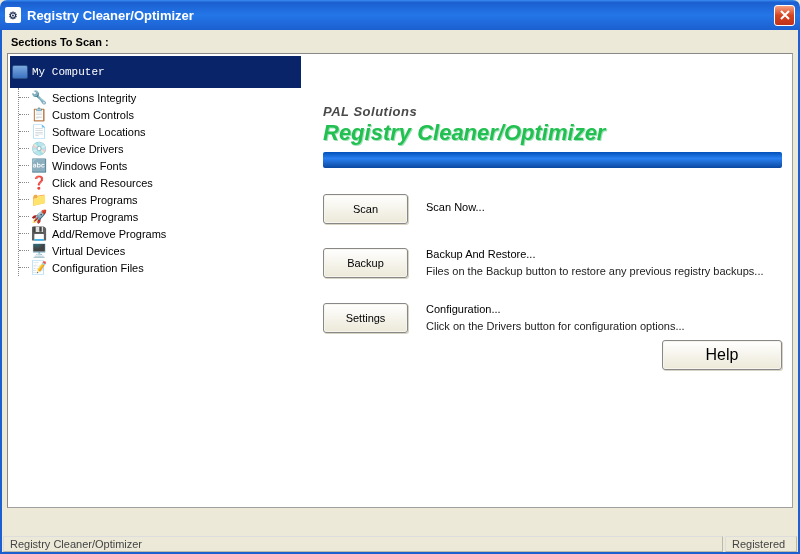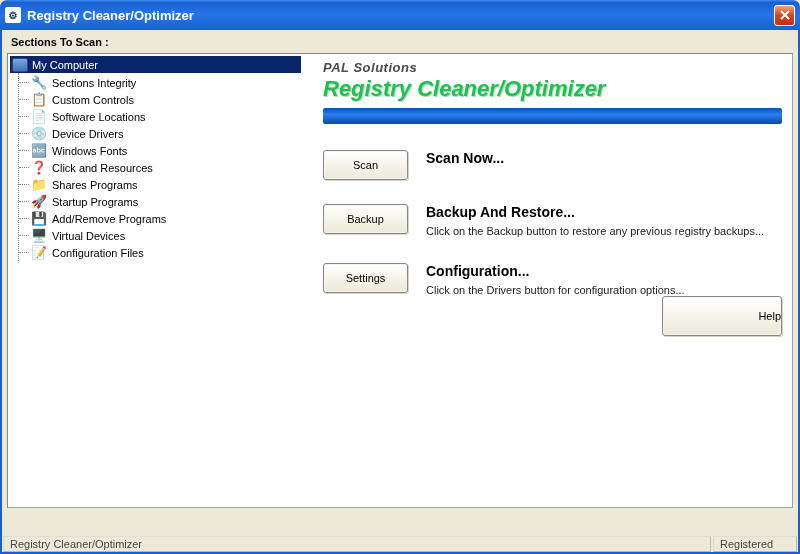--- a/index.html
+++ b/index.html
@@ -66,23 +66,24 @@
   position: relative;
 }
 .tree {
   width: 295px;
   padding: 2px;
 }
 .tree-root {
   display: flex; align-items: center;
   background: #0a246a;
   color: #fff;
-  height: 17px;
+  height: 32px;
   padding: 0 2px;
   gap: 4px;
+  font-family: Liberation Mono, monospace;
 }
 .tree-root .comp-icon {
   width: 16px; height: 14px;
   background: linear-gradient(to bottom, #7aa8e0, #3c72c0);
   border: 1px solid #2a5088;
   border-radius: 2px;
 }
 .tree-children {
   margin-left: 8px;
   border-left: 1px dotted #888;
@@ -106,20 +107,21 @@
   width: 16px; height: 16px;
   display: inline-flex;
   align-items: center; justify-content: center;
   font-size: 13px;
 }
 .right-panel {
   flex: 1;
   padding: 6px 10px 4px 20px;
   position: relative;
   overflow: hidden;
+  margin-top: 44px;
 }
 .brand-small {
   font-weight: bold;
   font-style: italic;
   color: #4a4a4a;
   font-size: 13px;
   letter-spacing: 0.5px;
 }
 .brand-big {
   font-weight: bold;
@@ -131,83 +133,82 @@
   margin-bottom: 6px;
 }
 .blue-bar {
   height: 16px;
   background: linear-gradient(to bottom, #0050b8 0%, #2a80f0 40%, #0a48a0 100%);
   border-radius: 2px;
   margin-bottom: 26px;
 }
 .action-row {
   display: flex;
-  align-items: flex-start;
+  align-items: center;
   gap: 18px;
   margin-bottom: 24px;
 }
 .win-btn {
   width: 85px;
   height: 30px;
   background: linear-gradient(to bottom, #fff, #ece9d8);
   border: 1px solid #888;
   border-radius: 3px;
   box-shadow: inset 0 0 0 1px #f6f4ec, 1px 1px 0 #d8d4c4;
   font-family: Tahoma, Arial, sans-serif;
   font-size: 11px;
   cursor: pointer;
   flex-shrink: 0;
 }
 .action-text { flex: 1; padding-right: 10px; }
 .action-title {
-  font-weight: bold;
-  font-size: 14px;
+  font-weight: normal;
+  font-size: 11px;
   margin-bottom: 4px;
 }
 .action-desc {
   font-size: 11px;
   color: #222;
   line-height: 1.35;
 }
 .help-btn-wrap {
   position: absolute;
   right: 10px;
   top: 242px;
 }
 .help-btn {
-  width: 120px; height: 40px;
+  width: 120px; height: 30px;
   background: linear-gradient(to bottom, #fff, #ece9d8);
   border: 1px solid #888;
   border-radius: 3px;
   box-shadow: inset 0 0 0 1px #f6f4ec, 1px 1px 0 #d8d4c4;
   font-family: Tahoma, Arial, sans-serif;
-  font-size: 11px;
+  font-size: 16px;
   cursor: pointer;
-  text-align: right;
 }
 .statusbar {
   height: 18px;
   background: #ece9d8;
   border-left: 2px solid #1b5fd0;
   border-right: 2px solid #1b5fd0;
   border-bottom: 2px solid #1b5fd0;
   display: flex;
   font-size: 11px;
   color: #444;
 }
 .status-cell {
   border: 1px solid #bdb9a8;
   border-top-color: #ddd;
   border-left-color: #ddd;
   padding: 1px 6px;
   margin: 0 1px;
   display: flex; align-items: center;
 }
 .status-left { flex: 1; }
-.status-right { width: 84px; }
+.status-right { width: 72px; }
 </style>
 </head>
 <body>
 
 <div class="titlebar">
   <span class="app-icon">⚙</span>
   <span class="title">Registry Cleaner/Optimizer</span>
   <div class="close-btn">
     <svg width="10" height="10" viewBox="0 0 10 10">
         <path d="M1 1 L9 9 M9 1 L1 9" stroke="#fff" stroke-width="2"></path>
@@ -281,21 +282,21 @@
         <button class="win-btn">Scan</button>
         <div class="action-text">
           <div class="action-title">Scan Now...</div>
         </div>
       </div>
 
       <div class="action-row">
         <button class="win-btn">Backup</button>
         <div class="action-text">
           <div class="action-title">Backup And Restore...</div>
-          <div class="action-desc">Click on the Backup button to restore any previous registry backups...</div>
+          <div class="action-desc">Files on the Backup button to restore any previous registry backups...</div>
         </div>
       </div>
 
       <div class="action-row">
         <button class="win-btn">Settings</button>
         <div class="action-text">
           <div class="action-title">Configuration...</div>
           <div class="action-desc">Click on the Drivers button for configuration options...</div>
         </div>
       </div>

